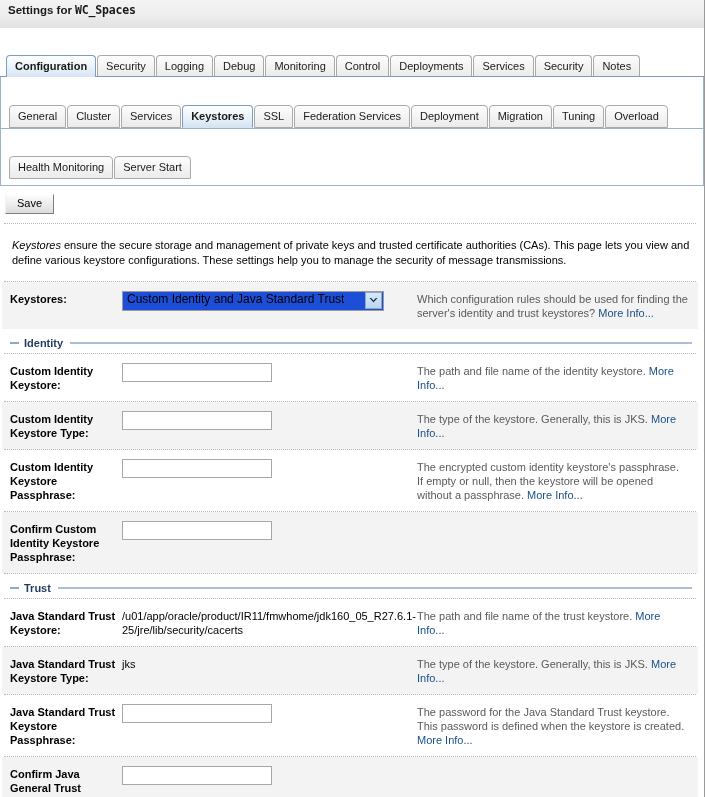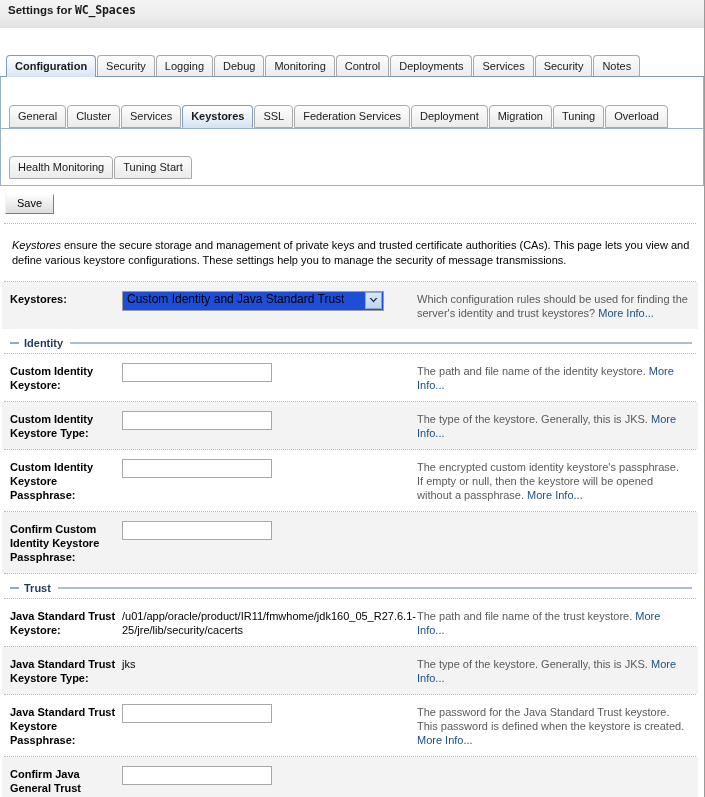--- a/index.html
+++ b/index.html
@@ -228,21 +228,21 @@
   <span class="mono">WC_Spaces</span>
 </div>
 
 <div class="tabstrip level1" id="tabs-l1">
   <span class="tab active">Configuration</span><span class="tab">Security</span><span class="tab">Logging</span><span class="tab">Debug</span><span class="tab">Monitoring</span><span class="tab">Control</span><span class="tab">Deployments</span><span class="tab">Services</span><span class="tab">Security</span><span class="tab">Notes</span><div class="strip-line"></div>
 </div>
 
 <div class="level2wrap">
   <div class="tabstrip level2" id="tabs-l2r1"><span class="tab">General</span><span class="tab">Cluster</span><span class="tab">Services</span><span class="tab active">Keystores</span><span class="tab">SSL</span><span class="tab">Federation Services</span><span class="tab">Deployment</span><span class="tab">Migration</span><span class="tab">Tuning</span><span class="tab">Overload</span></div>
   <div class="subrule"></div>
-  <div class="tabstrip level2 row2" id="tabs-l2r2"><span class="tab">Health Monitoring</span><span class="tab">Tuning Start</span></div>
+  <div class="tabstrip level2 row2" id="tabs-l2r2"><span class="tab">Health Monitoring</span><span class="tab">Server Start</span></div>
 </div>
 
 <div class="content">
 
   <div class="btnbar">
     <span class="btn">Save</span>
   </div>
 
   <div class="dotted-sep"></div>
 

